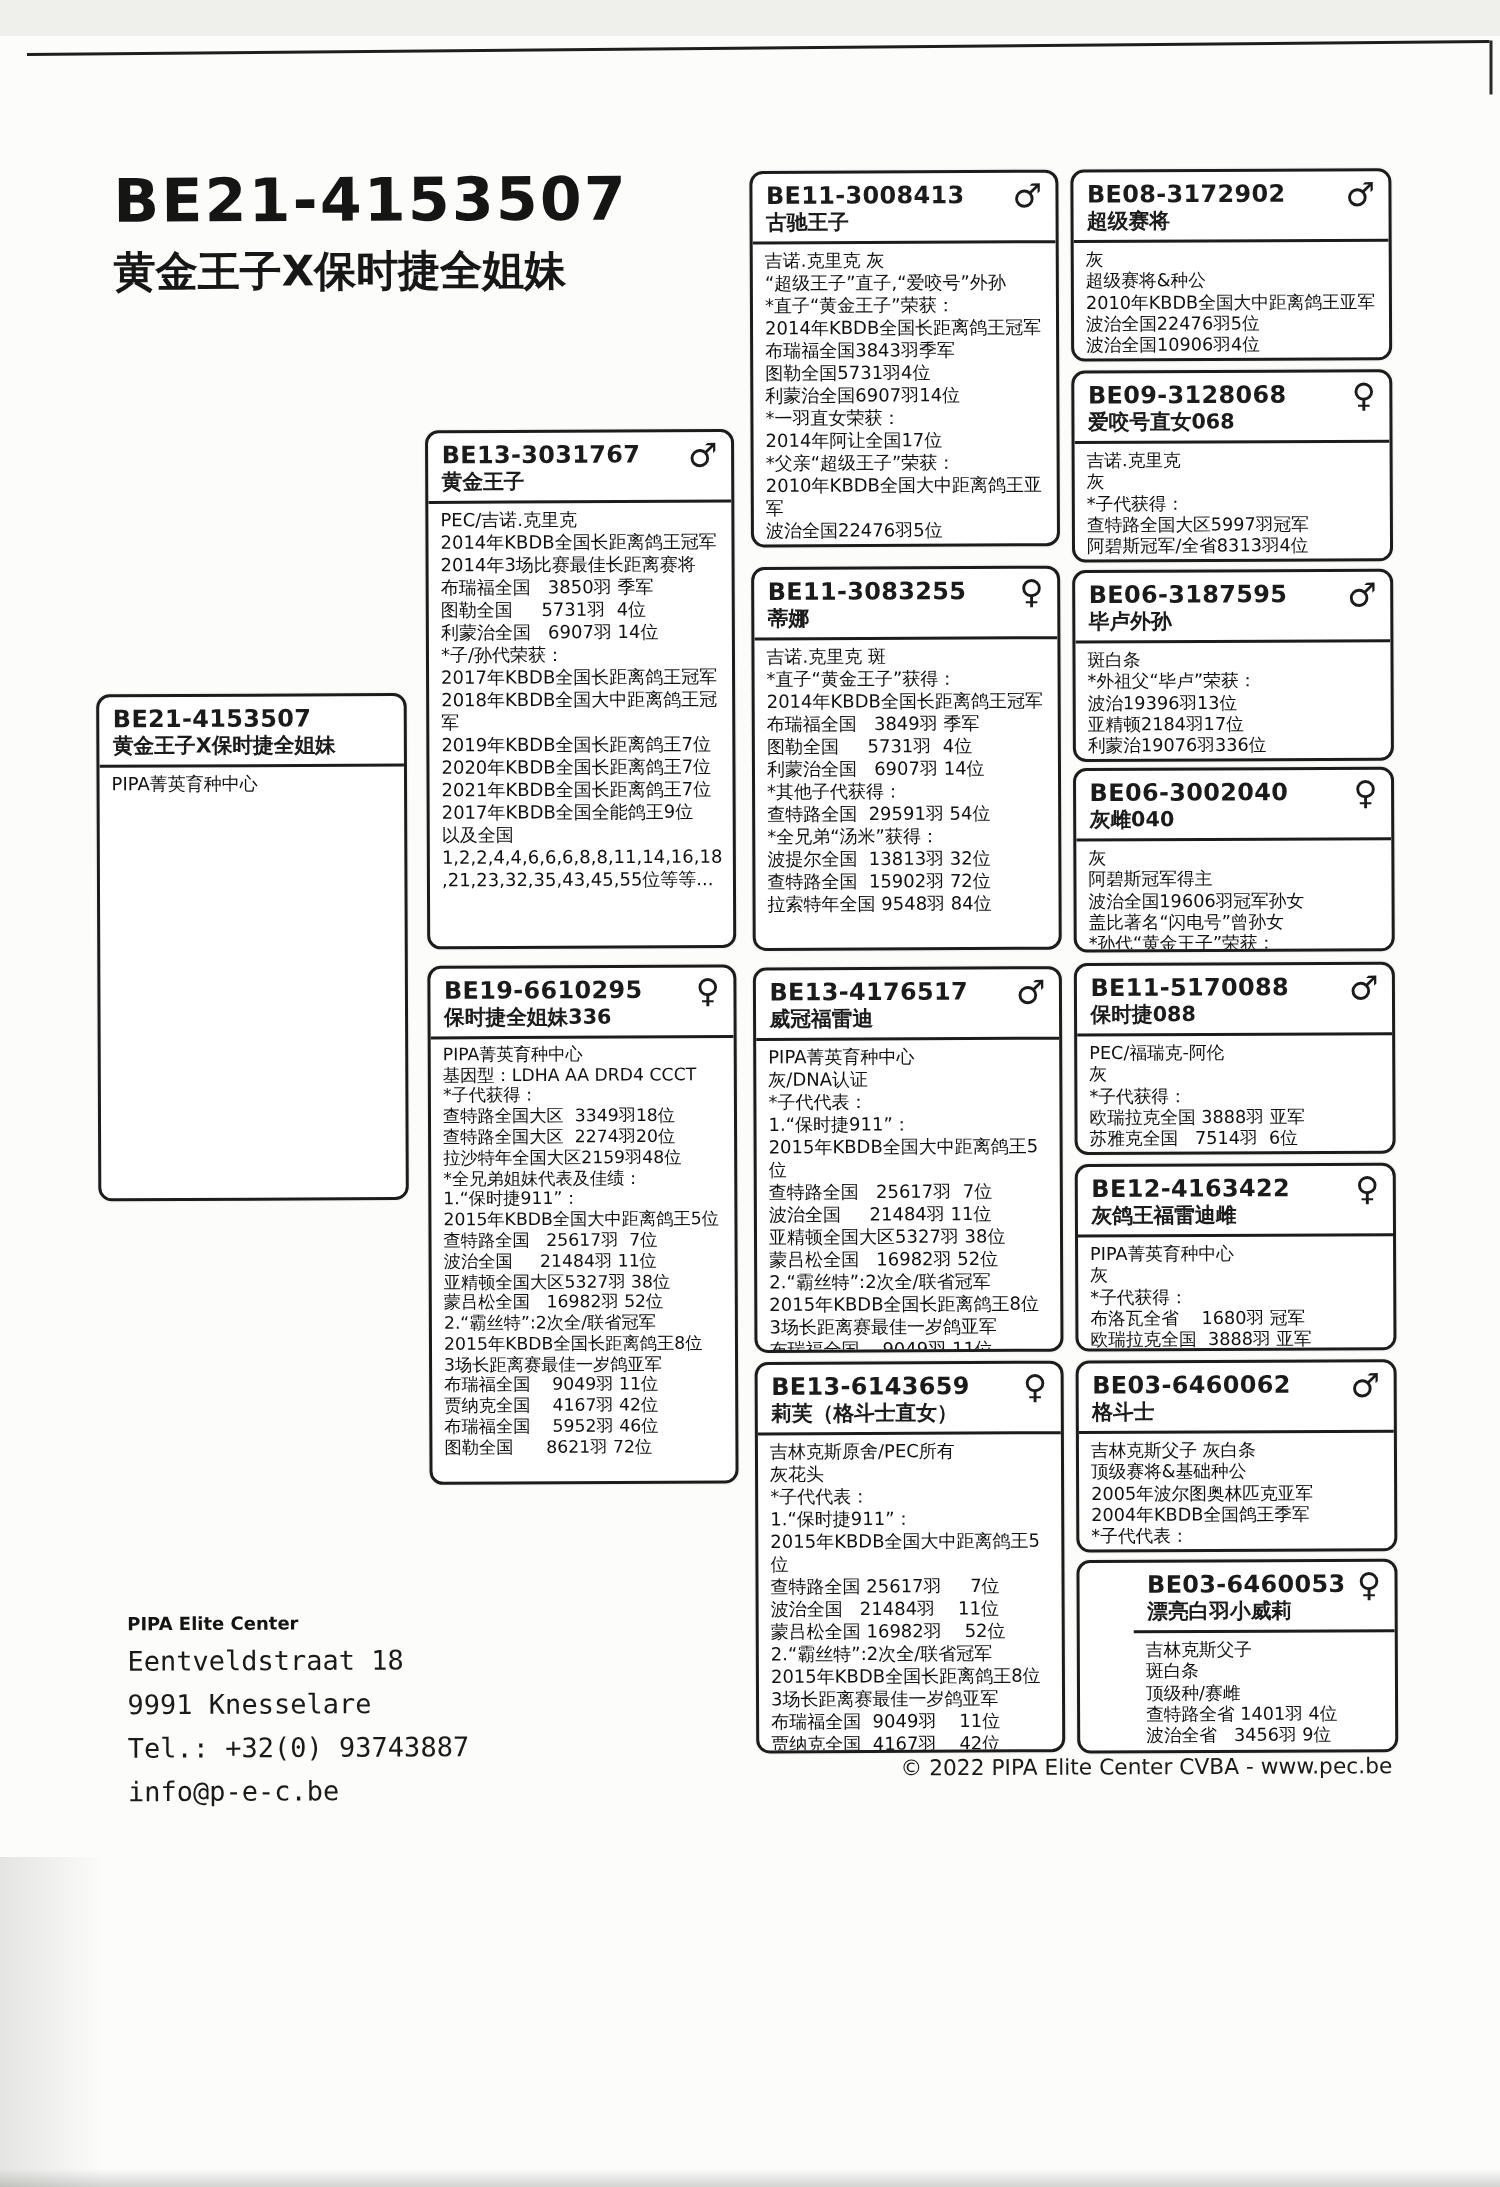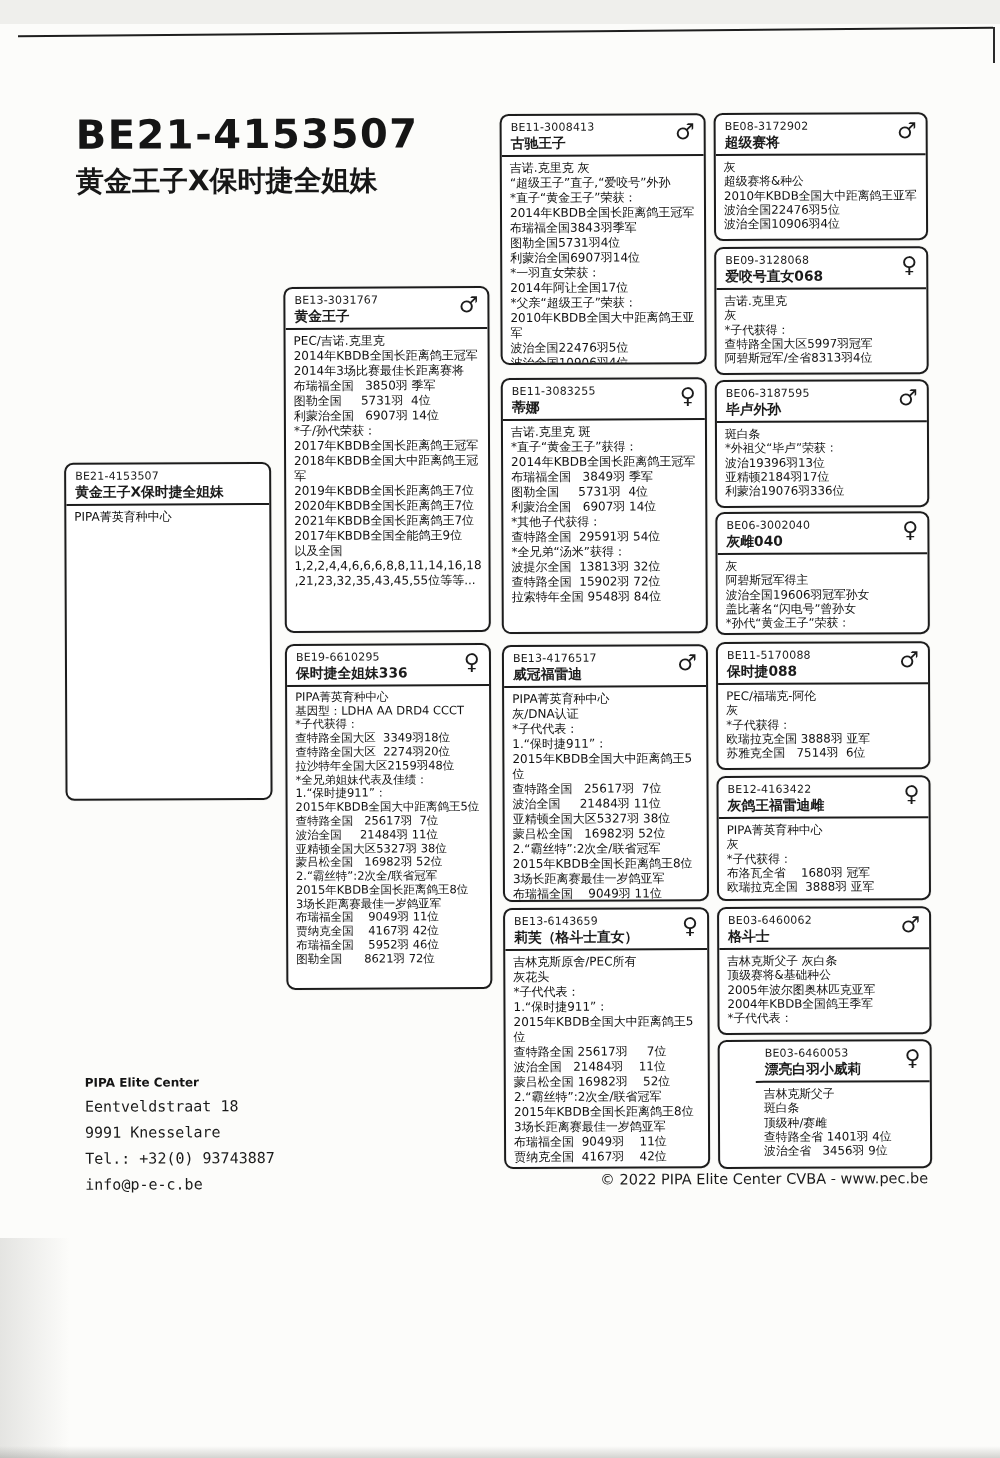--- a/index.html
+++ b/index.html
@@ -13,21 +13,21 @@
   .scan-right { position:absolute; right:5px; top:3px; width:2px; height:36px; background:#2a2a2a; }
   .scan-bottom { position:absolute; left:0; bottom:0; width:100%; height:12px; background:linear-gradient(to bottom, rgba(0,0,0,0), rgba(90,90,85,0.25)); }
   .scan-corner { position:absolute; left:0; bottom:0; width:70px; height:220px; background:linear-gradient(to right, rgba(120,120,115,0.18), rgba(0,0,0,0)); }
 
   .title-block { position:absolute; left:78px; top:86px; }
   .main-ring { font-size:40px; font-weight:800; letter-spacing:1.5px; color:#151515; }
   .main-sub { font-size:28px; font-weight:700; margin-top:5px; color:#171717; }
 
   .box { position:absolute; background:#fff; border:2px solid #1c1c1c; border-radius:9px; overflow:hidden; box-shadow:0 0 0 1px rgba(0,0,0,0.03); }
   .box-head { display:flex; justify-content:space-between; align-items:flex-start; border-bottom:2px solid #1c1c1c; padding:5px 9px 3px 9px; }
-  .ring { font-weight:400; font-size:11px; line-height:1.2; letter-spacing:0.2px; }
+  .ring { font-weight:700; font-size:16px; line-height:1.2; letter-spacing:0.2px; }
   .pname { font-weight:700; font-size:13.8px; line-height:1.2; margin-top:1px; }
   .sex { font-size:22px; font-weight:700; line-height:1; margin-top:1px; }
   .box-body { padding:4px 8px; font-size:12px; line-height:1.25; white-space:pre-wrap; color:#111; }
   .line { min-height:1em; }
 
   
   .b0 { left:65px;  top:437px;  width:207px; height:338px; }
   .b1 { left:285px; top:262px;  width:206px; height:346px; }
   .b2 { left:285px; top:619px;  width:206px; height:346px; }
   .b3 { left:502px; top:90px;   width:206px; height:251px; }
@@ -42,21 +42,21 @@
   .b12{ left:716px; top:753px;  width:214px; height:125px; }
   .b13{ left:716px; top:884px;  width:214px; height:128px; }
   .b14{ left:716px; top:1017px; width:214px; height:129px;padding-left:36px; }
 
   .b2 .box-body { font-size:11.5px; line-height:1.2; }
   .b7 .box-body, .b8 .box-body, .b9 .box-body, .b10 .box-body,
   .b11 .box-body, .b12 .box-body, .b13 .box-body, .b14 .box-body { font-size:11.8px; line-height:1.22; }
 
   .footer-block { position:absolute; left:83px; top:1050px; }
   .f-name { font-size:12px; font-weight:700; color:#141414; }
-  .f-line { font-family:"DejaVu Sans Mono", monospace; font-size:15px; margin-top:8px; color:#1a1a1a; }
+  .f-line { font-family:"DejaVu Sans Mono", monospace; font-size:18px; margin-top:8px; color:#1a1a1a; }
   .copyright { position:absolute; right:74px; top:1148px; font-size:14.5px; color:#1a1a1a; }
 </style>
 </head>
 <body>
 
 <div class="page">
   <div class="scan-top"></div>
   <div class="scan-right"></div>
   <div class="scan-corner"></div>
   <div class="scan-bottom"></div>

